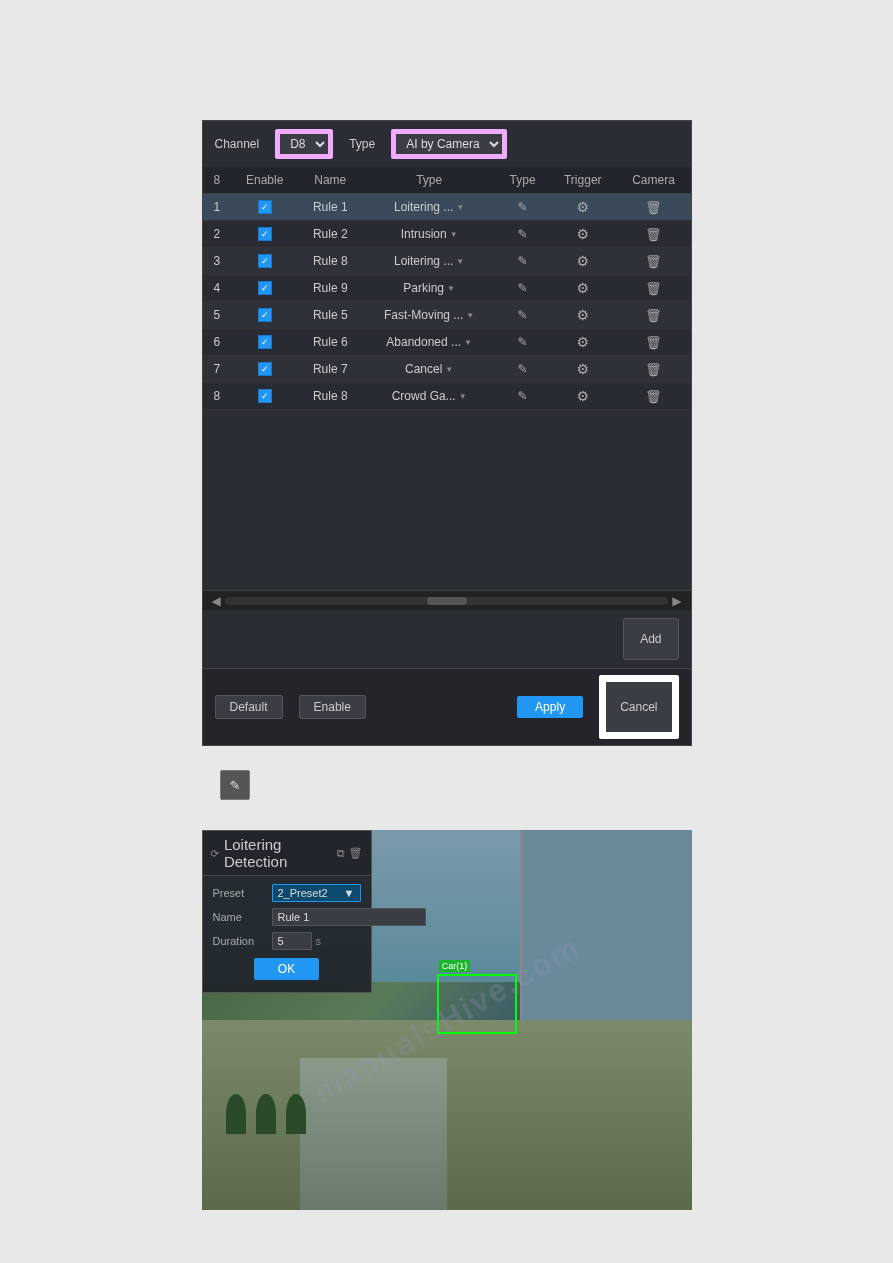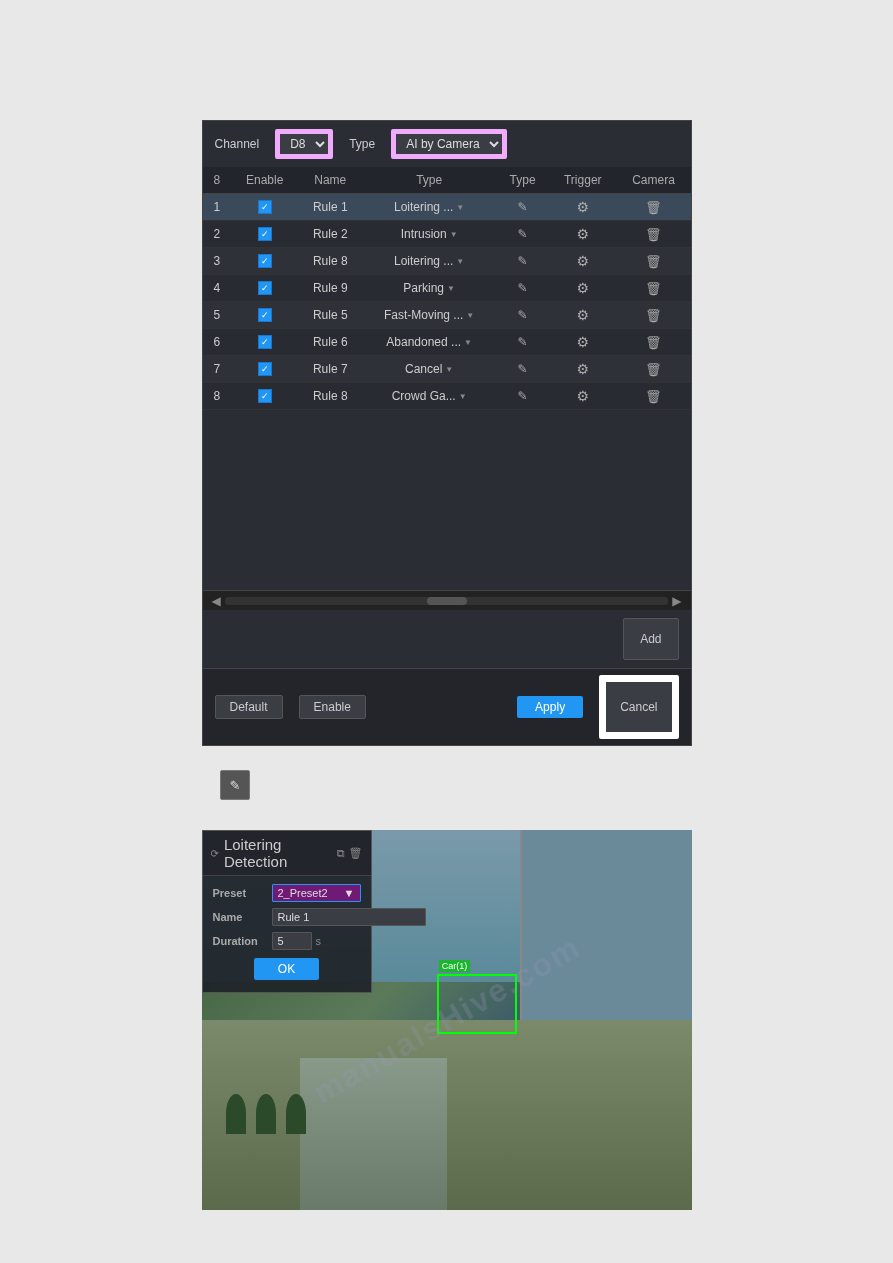--- a/index.html
+++ b/index.html
@@ -406,36 +406,35 @@
       align-items: center;
       margin-bottom: 6px;
       gap: 4px;
     }
 
     .form-label {
       color: #aaa;
       font-size: 11px;
       width: 55px;
       flex-shrink: 0;
-      font-weight: bold;
     }
 
     .form-input {
       flex: 1;
       background: #3a3d44;
       color: #ddd;
       border: 1px solid #555;
       padding: 2px 5px;
       font-size: 11px;
       border-radius: 1px;
     }
 
     .form-select {
       flex: 1;
-      background: #701a75;
+      background: #0c4a6e;
       color: #ddd;
       border: 1px solid #2196F3;
       padding: 2px 5px;
       font-size: 11px;
       border-radius: 1px;
       display: flex;
       align-items: center;
       justify-content: space-between;
     }
 

